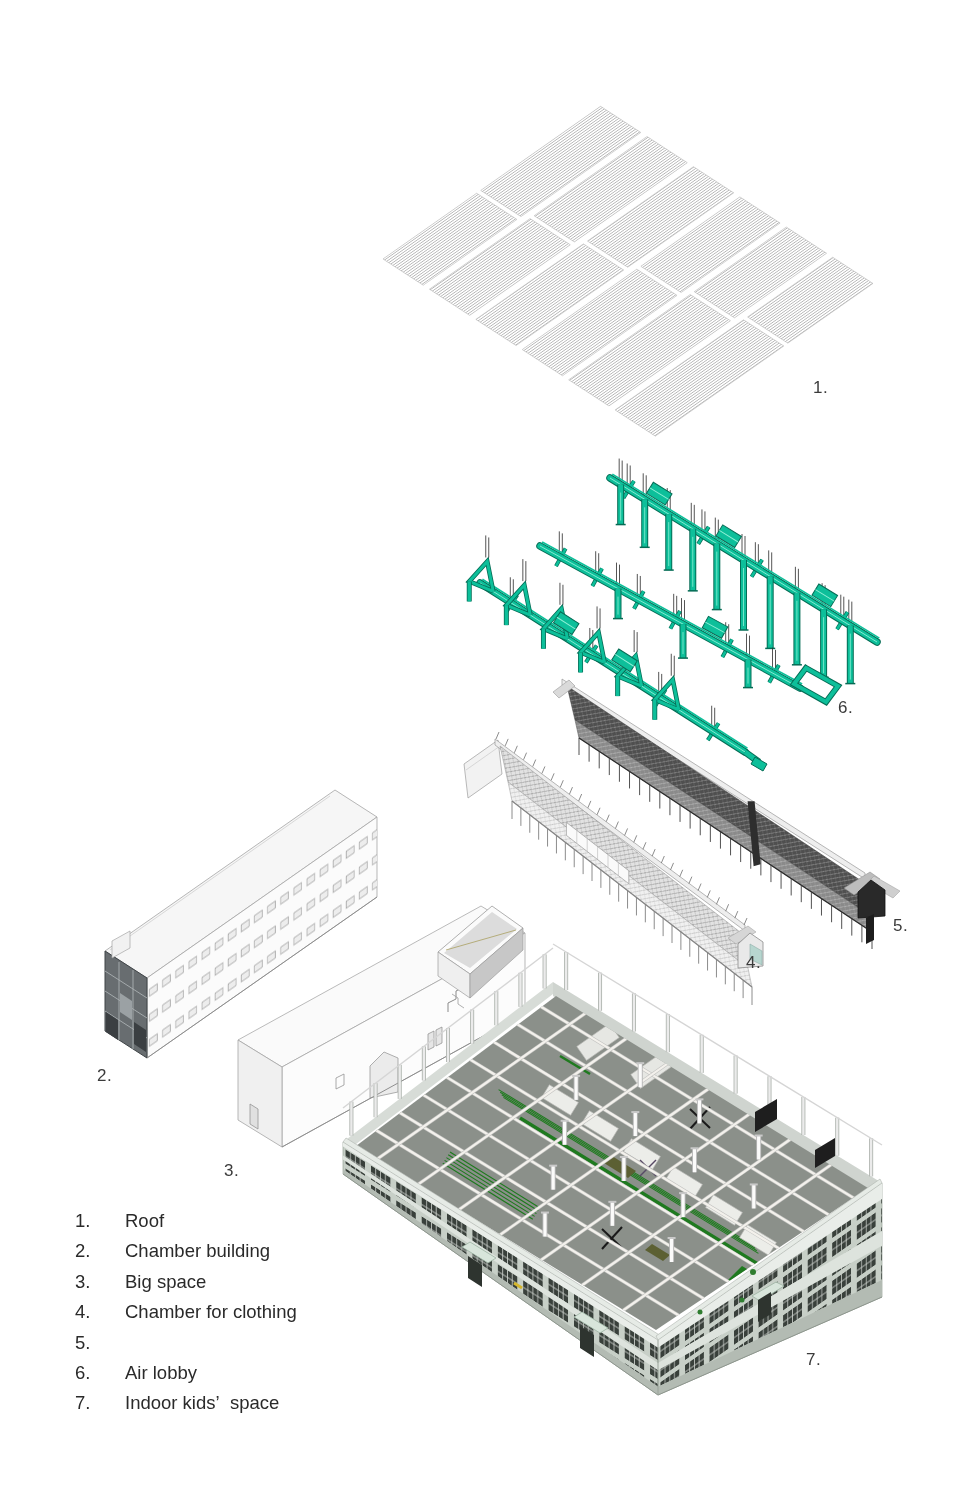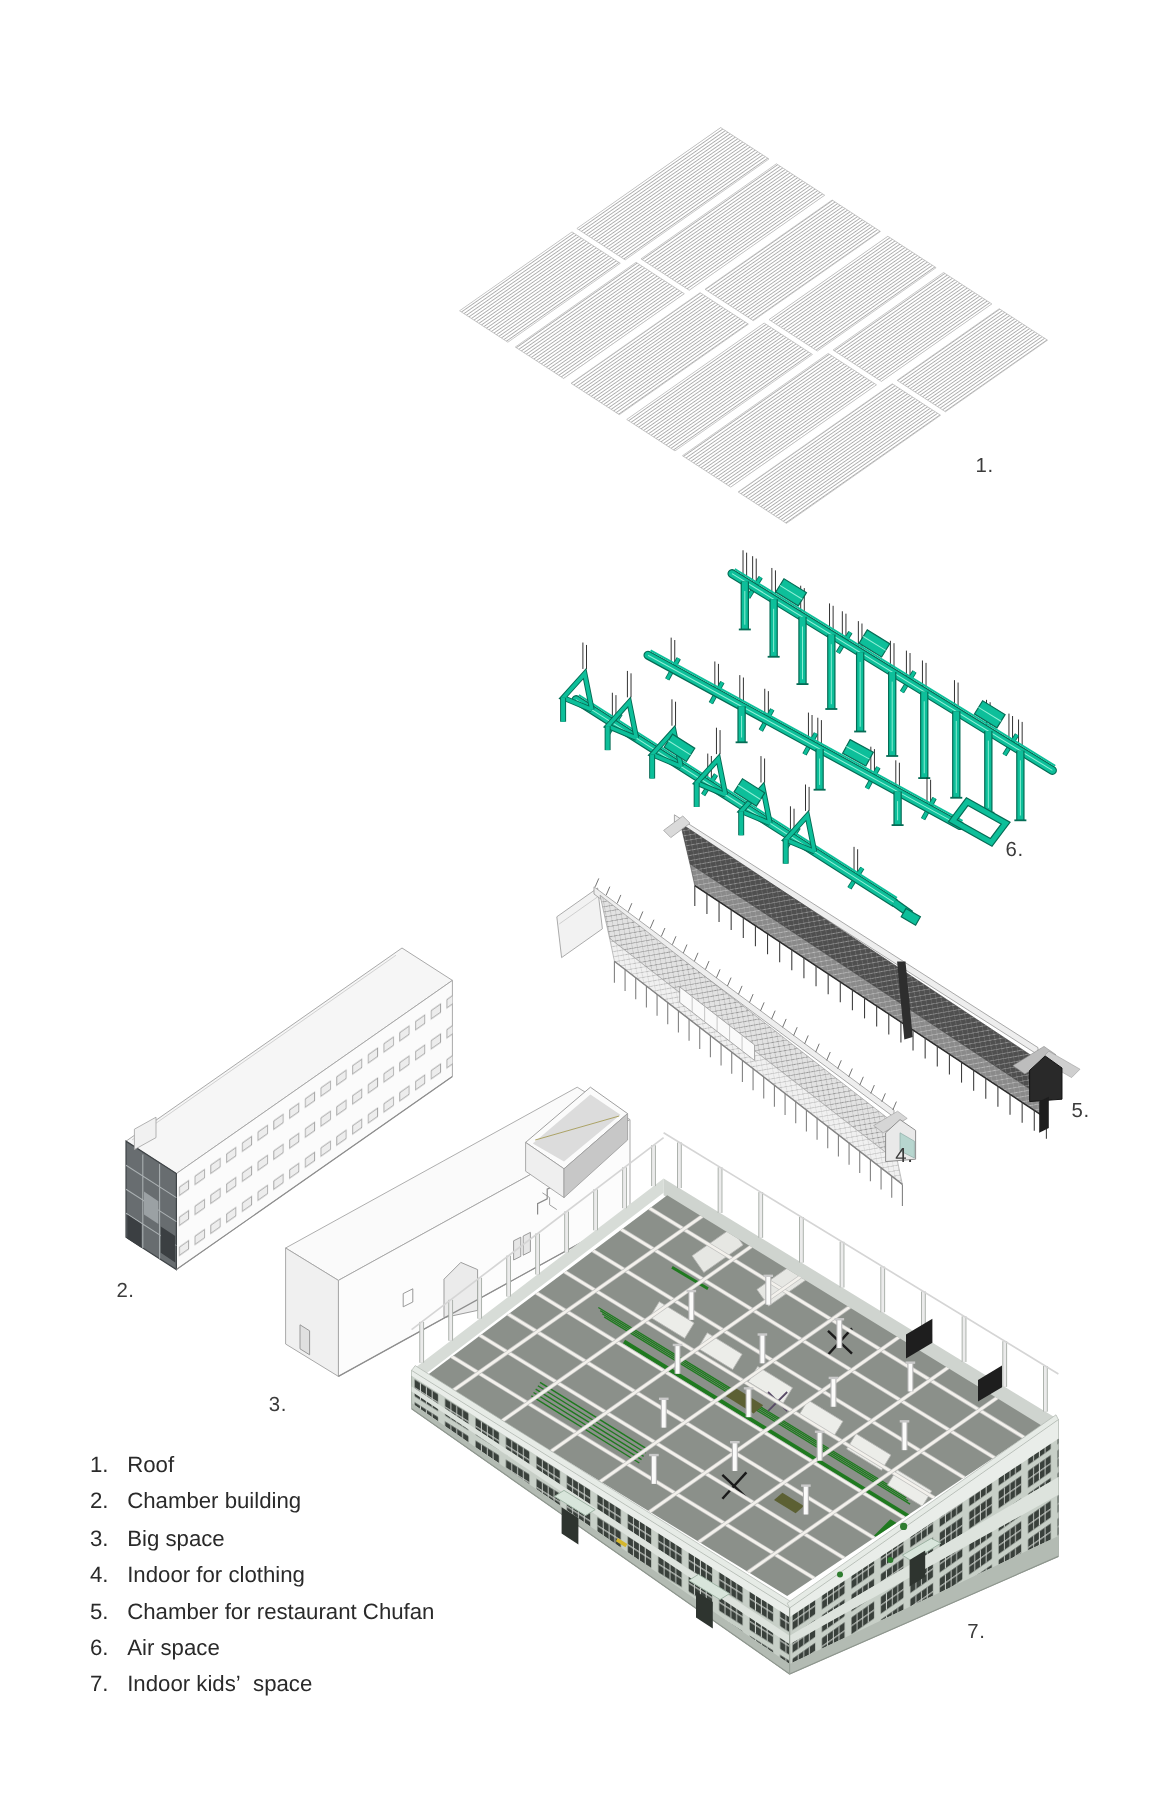--- a/index.html
+++ b/index.html
@@ -3,21 +3,21 @@
 <meta charset="utf-8">
 <style>
   html,body{margin:0;padding:0;background:#ffffff;}
   #stage{position:relative;width:975px;height:1500px;background:#ffffff;overflow:hidden;
          font-family:"Liberation Sans","DejaVu Sans",sans-serif;}
   #drawing{position:absolute;left:0;top:0;}
   .callout{position:absolute;font-size:17px;color:#3b3b3b;letter-spacing:.5px;}
   #legend{position:absolute;left:75px;top:1206px;color:#2a2a2a;font-size:18.5px;}
   .legend-row{display:flex;line-height:30.4px;}
   .legend-num{width:31px;flex:0 0 31px;}
-  .legend-label{white-space:pre;}
+  .legend-label{white-space:pre;margin-left:19px;}
 </style>
 </head>
 <body>
 
 <div id="stage">
 
   <svg id="drawing" width="975" height="1500" viewBox="0 0 975 1500">
     <defs>
       <pattern id="roofHatch" patternUnits="userSpaceOnUse" width="4" height="2.3" patternTransform="rotate(-35)">
         <line x1="0" y1="1.15" x2="4" y2="1.15" stroke="#a9a9a9" stroke-width="0.75"></line>
@@ -633,28 +633,27 @@
     <div class="legend-row">
       <span class="legend-num">2.</span>
       <span class="legend-label">Chamber building</span>
       </div>
     <div class="legend-row">
       <span class="legend-num">3.</span>
       <span class="legend-label">Big space</span>
       </div>
     <div class="legend-row">
       <span class="legend-num">4.</span>
-      <span class="legend-label">Indoor for clothing</span>
+      <span class="legend-label">Chamber for clothing</span>
       </div>
     <div class="legend-row">
       <span class="legend-num">5.</span>
-      <span class="legend-label">Chamber for restaurant Chufan</span>
       </div>
     <div class="legend-row">
       <span class="legend-num">6.</span>
-      <span class="legend-label">Air space</span>
+      <span class="legend-label">Air lobby</span>
       </div>
     <div class="legend-row">
       <span class="legend-num">7.</span>
       <span class="legend-label">Indoor kids’&nbsp; space</span>
       </div>
   </div>
 </div>
 
 </body></html>

